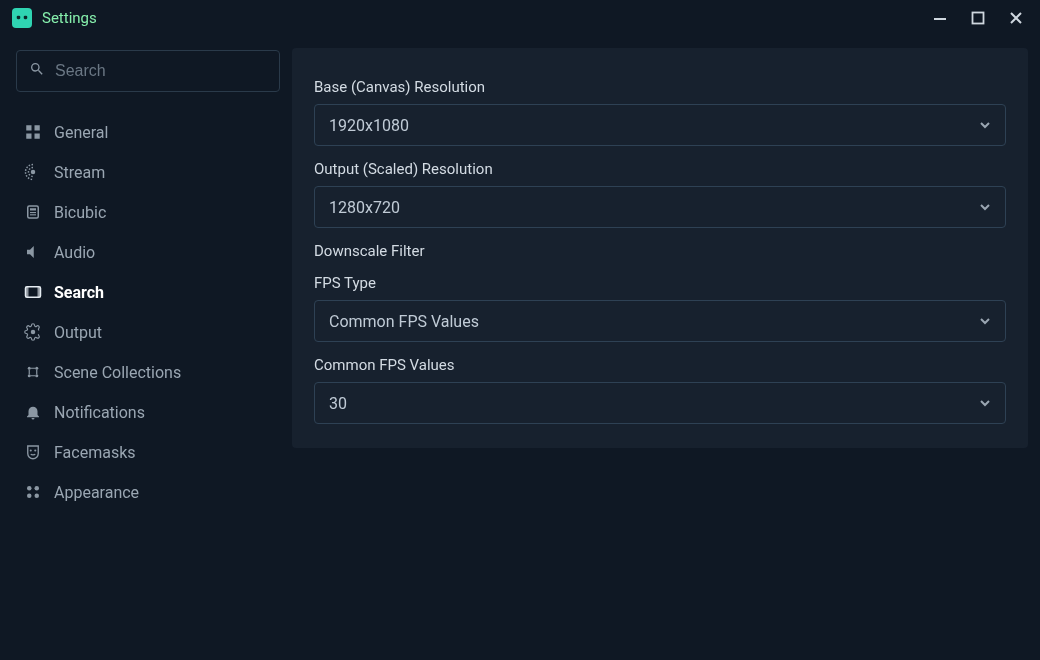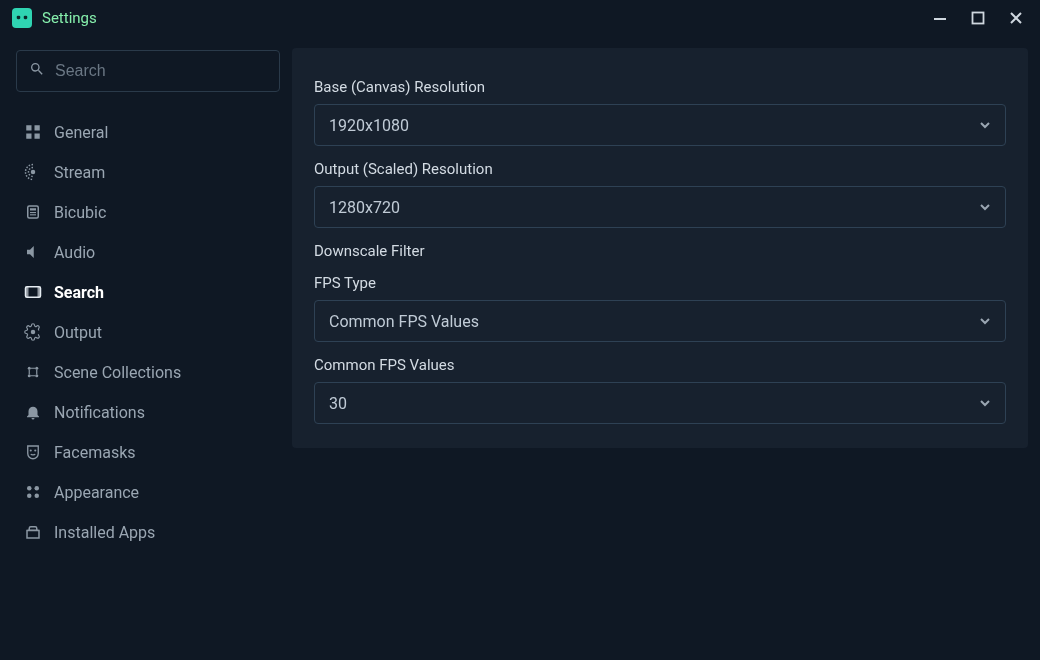--- a/index.html
+++ b/index.html
@@ -225,30 +225,20 @@
           <span class="ic">
             <svg viewBox="0 0 24 24">
               <circle cx="7" cy="7" r="3"></circle>
               <circle cx="17" cy="7" r="3"></circle>
               <circle cx="7" cy="17" r="3"></circle>
               <circle cx="17" cy="17" r="3"></circle>
             </svg>
           </span>
           <span>Appearance</span>
         </li>
-        <li>
-          <span class="ic">
-            <svg viewBox="0 0 24 24">
-              <path d="M4 10h16v10H4z" fill="none" stroke="currentColor" stroke-width="2"></path>
-              <path d="M7 10V7a2 2 0 012-2h6a2 2 0 012 2v3" fill="none" stroke="currentColor" stroke-width="2"></path>
-              <path d="M4 10l1-2h14l1 2" fill="currentColor" opacity="0.4"></path>
-            </svg>
-          </span>
-          <span>Installed Apps</span>
-        </li>
       </ul>
   </aside>
 
   <div class="content-wrap">
     <section class="content">
 
       <div class="field-label">Base (Canvas) Resolution</div>
       <div class="select">
         <span>1920x1080</span>
         <span class="chev"><svg viewBox="0 0 12 12">

